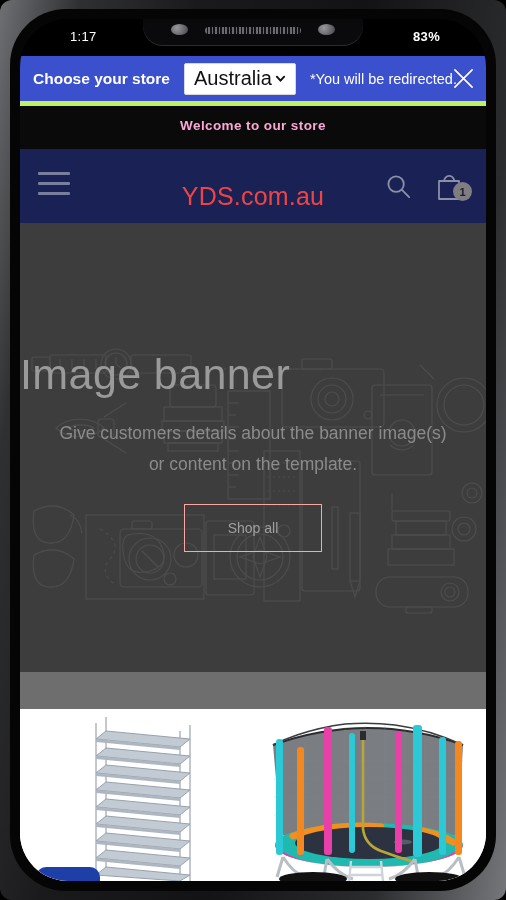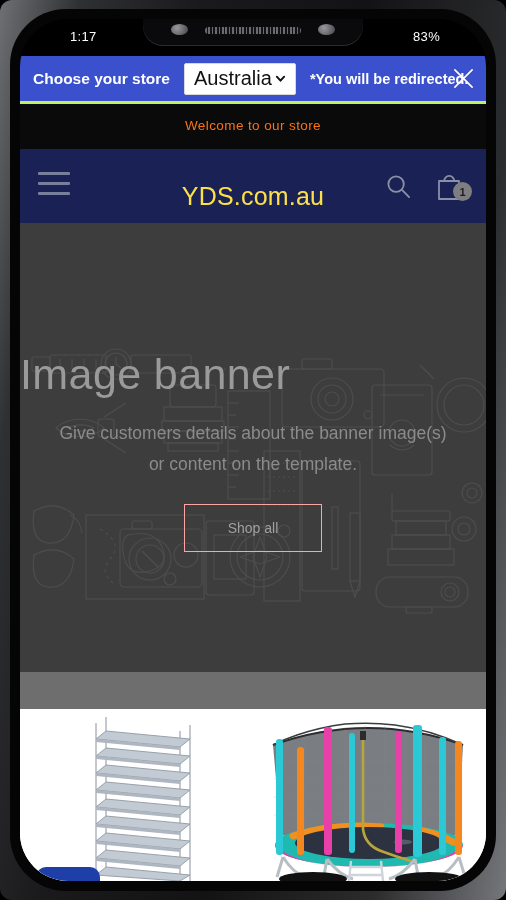--- a/index.html
+++ b/index.html
@@ -19,70 +19,70 @@
     position:absolute;left:10px;top:10px;width:466px;height:862px;
     background:#000;border-radius:48px;overflow:hidden;
   }
 
   
   .statusbar{
     position:absolute;left:0;top:0;width:466px;height:37px;background:#000;
     color:#fff;font-size:13px;z-index:5;
   }
   .status-time{position:absolute;left:50px;top:10px;letter-spacing:.3px;}
-  .status-batt{position:absolute;right:46px;top:10px;letter-spacing:.3px;}
+  .status-batt{position:absolute;right:46px;top:10px;letter-spacing:.3px;font-weight:bold;}
 
   .notch{
     position:absolute;left:50%;top:-14px;transform:translateX(-50%);
     width:220px;height:40px;background:#0a0a0c;
     border-radius:0 0 20px 20px;z-index:6;
     box-shadow:0 1px 0 rgba(80,80,86,.55);
   }
   .cam{position:absolute;top:19px;width:17px;height:11px;border-radius:50%;
        background:radial-gradient(circle at 35% 35%,#9a9a9e,#5c5c60 70%,#424246);}
   .cam.l{left:28px;} .cam.r{right:28px;}
   .grille{
     position:absolute;left:50%;top:22px;transform:translateX(-50%);
     width:96px;height:7px;border-radius:4px;
     background:repeating-linear-gradient(90deg,#6a6a70 0 1.6px,#121214 1.6px 3.4px);
   }
 
   
   .store-banner{
     position:absolute;left:0;top:37px;width:466px;height:45px;
     background:#3b50cd;display:flex;align-items:center;z-index:4;
-    border-bottom:3px solid #bef264;
+    border-bottom:5px solid #bef264;
   }
   .store-label{color:#fff;font-weight:bold;font-size:15.5px;margin-left:13px;white-space:nowrap;}
   .store-select{
     margin-left:14px;width:110px;height:30px;background:#fff;border:1px solid #d8d8d8;
     border-radius:2px;display:flex;align-items:center;position:relative;
   }
   .store-select span{color:#111;font-size:20px;margin-left:9px;}
   .chev{position:absolute;right:9px;top:9px;width:11px;height:11px;}
-  .store-note{color:#fff;font-size:14.5px;margin-left:14px;white-space:nowrap;font-weight:700;}
+  .store-note{color:#fff;font-size:14.5px;margin-left:14px;white-space:nowrap;font-weight:400;}
   .close-x{position:absolute;right:11px;top:11px;width:23px;height:23px;cursor:pointer;}
 
   
   .welcome{
     position:absolute;left:0;top:82px;width:466px;height:48px;background:#0a0a0a;
     display:flex;align-items:center;justify-content:center;z-index:3;
   }
-  .welcome span{color:#f97316;font-size:13.5px;font-weight:normal;letter-spacing:.4px;}
+  .welcome span{color:#f9a8d4;font-size:13.5px;font-weight:bold;letter-spacing:.4px;}
 
   
   .navbar{
     position:absolute;left:0;top:130px;width:466px;height:74px;background:#1a2255;z-index:3;
   }
   .hamburger{position:absolute;left:18px;top:23px;width:32px;height:26px;cursor:pointer;}
   .hamburger i{display:block;height:3px;background:#787f9c;border-radius:1px;margin-bottom:7px;}
   .logo{
     position:absolute;left:0;top:0;width:466px;height:94px;
     display:flex;align-items:center;justify-content:center;
-    color:#fde047;font-size:25px;font-weight:400;letter-spacing:.2px;
+    color:#ef4444;font-size:25px;font-weight:400;letter-spacing:.2px;
   }
   .search-ico{position:absolute;right:74px;top:24px;width:27px;height:27px;cursor:pointer;}
   .cart{position:absolute;right:20px;top:21px;width:34px;height:34px;cursor:pointer;}
   .cart-badge{
     position:absolute;right:14px;top:33px;width:19px;height:19px;border-radius:50%;
     background:#7d7d82;color:#1f1f22;font-size:11px;display:flex;
     align-items:center;justify-content:center;font-weight:bold;
   }
 
   

